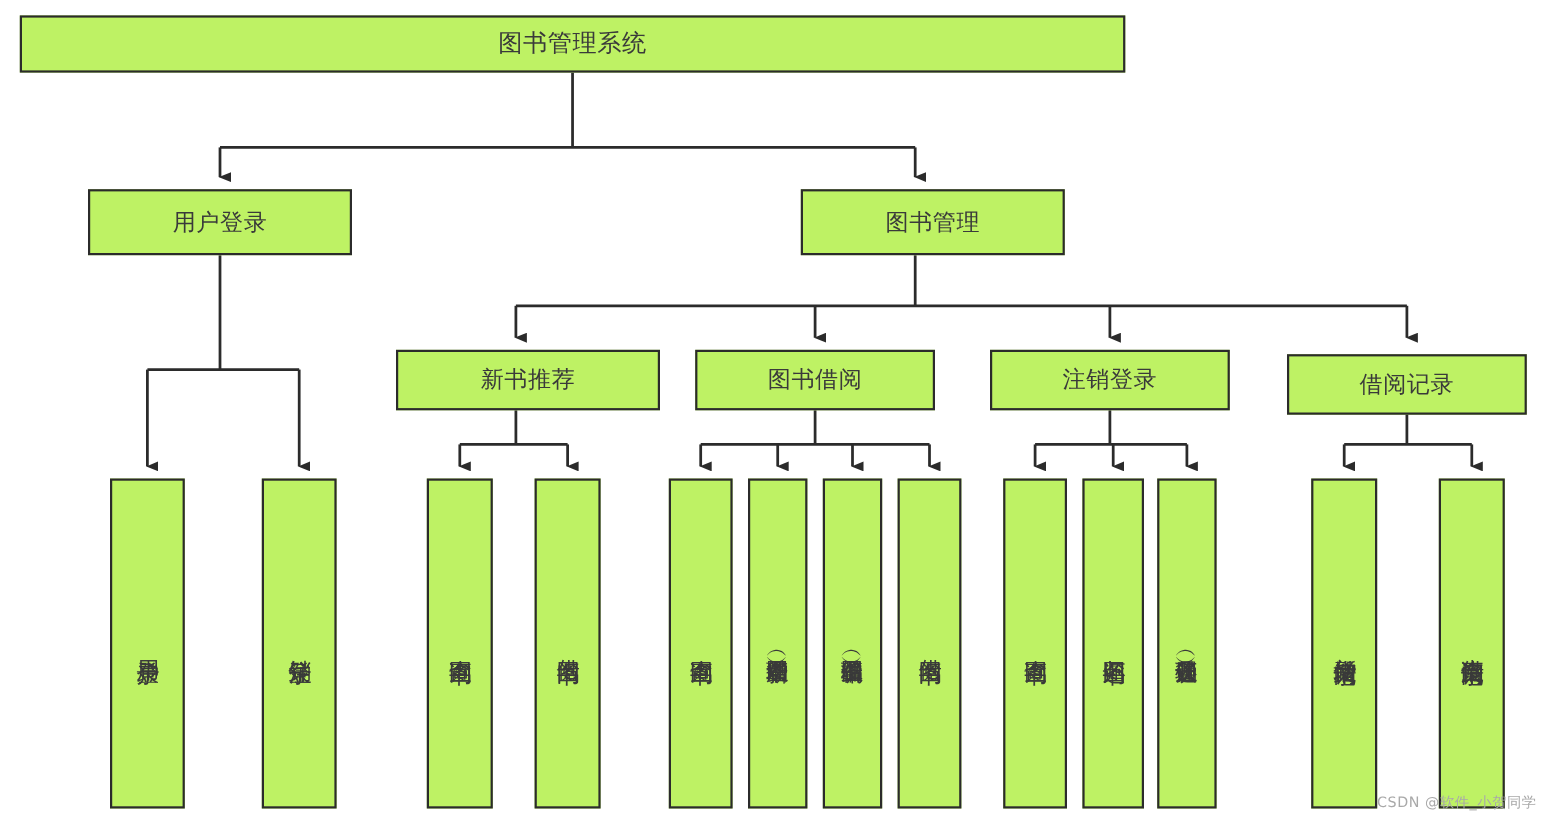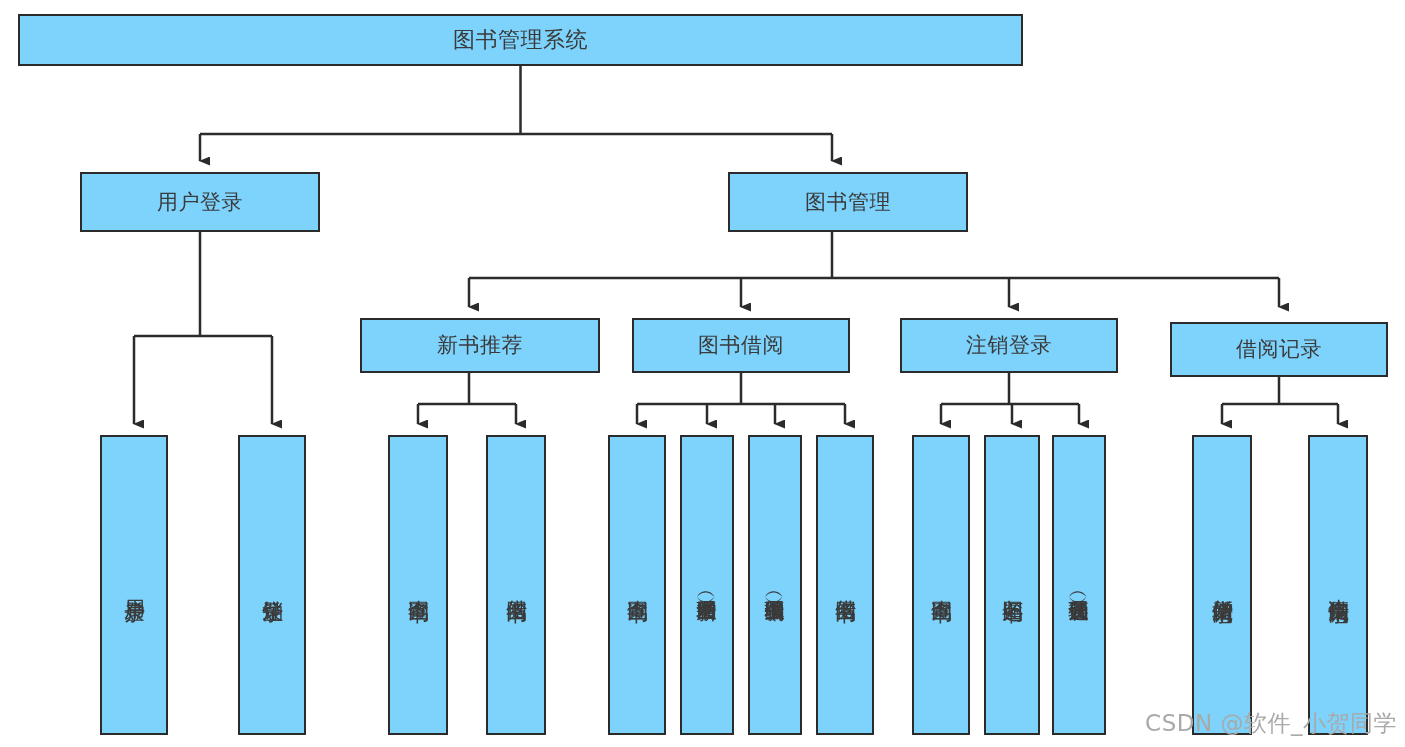--- a/index.html
+++ b/index.html
@@ -22,21 +22,21 @@
     left: 0;
     top: 0;
     width: 1405px;
     height: 747px;
     pointer-events: none;
   }
   .node {
     position: absolute;
     box-sizing: border-box;
     border: 2px solid #2b2b2b;
-    background: #7dd3fc;
+    background: #bef264;
     display: flex;
     align-items: center;
     justify-content: center;
     color: #2f2f2f;
     text-align: right;
   }
   .node .lbl {
     font-size: 21px;
     line-height: 1.15;
     letter-spacing: 0.5px;
@@ -60,21 +60,21 @@
   }
   .node.leaf.tight .lbl {
     font-size: 20px;
     letter-spacing: 0px;
     line-height: 1.0;
   }
   #watermark {
     position: absolute;
     right: 8px;
     bottom: 8px;
-    font-size: 23px;
+    font-size: 13px;
     color: #a9a9a9;
     letter-spacing: 0.5px;
     white-space: nowrap;
   }
 </style>
 </head>
 <body>
 
 <div id="canvas">
 

